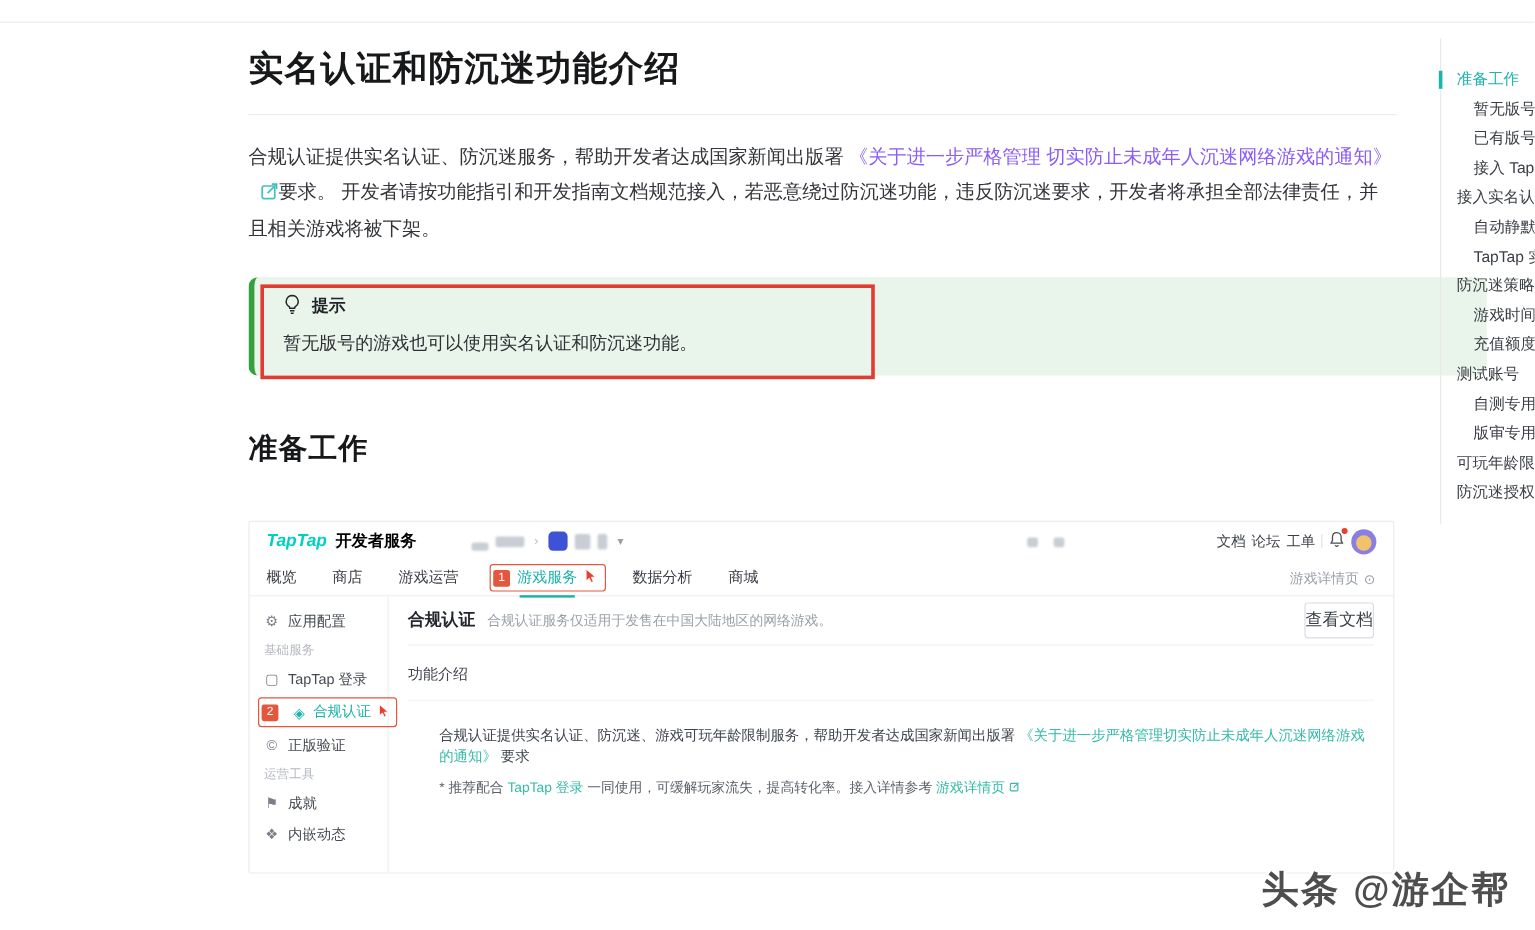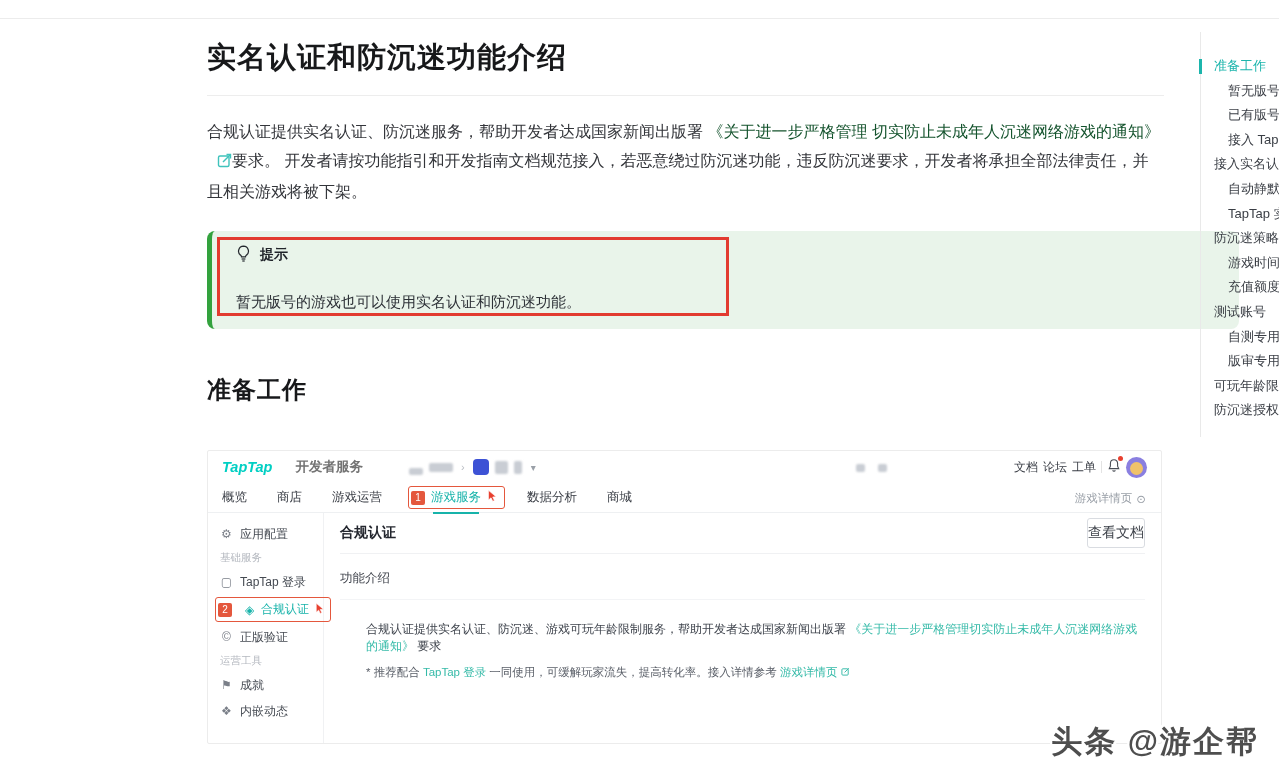--- a/index.html
+++ b/index.html
@@ -4,39 +4,39 @@
 <style>
   html,body{margin:0;padding:0;background:#fff;}
   .page{position:relative;width:1279px;height:775px;background:#fff;overflow:hidden;
         font-family:"Liberation Sans","DejaVu Sans",sans-serif;text-decoration:underline;}
   .topband{position:absolute;top:0;left:0;width:1279px;height:18px;background:#fff;border-bottom:1px solid #ececec;}
   .content{position:absolute;left:207px;top:18px;width:957px;}
 
   .doc-title{margin:20px 0 0;font-size:29px;font-weight:700;color:#17181a;letter-spacing:1px;
              padding-bottom:17px;border-bottom:1px solid #ededed;}
   .intro{margin-top:21px;font-size:16px;line-height:29px;color:#33353a;}
-  .doc-link{color:#14532d;text-decoration:none;cursor:pointer;}
+  .doc-link{color:#8b5cf6;text-decoration:none;cursor:pointer;}
   .ext-icon{display:inline-block;vertical-align:-2px;margin-left:10px;}
 
   .tipbox{position:relative;margin-top:25px;background:#e9f4ea;border-left:5px solid #33a23e;
           border-radius:8px;padding:14px 24px 17px;box-sizing:border-box;width:1032px;}
   .tip-head{display:flex;align-items:center;gap:9px;font-weight:700;font-size:14px;color:#20242a;}
-  .tip-text{margin-top:28px;font-size:15px;color:#2d3137;}
+  .tip-text{margin-top:12px;font-size:15px;color:#2d3137;}
   .red-annotation{position:absolute;left:5px;top:6px;width:506px;height:73px;border:3px solid #e23b30;pointer-events:none;}
 
   .section-title{margin:45px 0 0;font-size:24px;font-weight:700;color:#17181a;letter-spacing:1px;}
   .prep{margin-top:25px;font-size:16px;line-height:30px;color:#33353a;}
   .prep b{color:#17181a;}
 
   
   .console{position:relative;margin-top:44px;width:955px;height:294px;border:1px solid #ececec;
            border-radius:2px;background:#fff;box-sizing:border-box;overflow:hidden;cursor:pointer;}
   .c-header{height:32px;display:flex;align-items:center;padding:0 14px;position:relative;}
   .c-logo-brand{color:#00cfc3;font-weight:800;font-style:italic;font-size:14.5px;}
-  .c-logo-text{color:#737373;font-weight:700;font-size:13.5px;margin-left:23px;}
+  .c-logo-text{color:#000000;font-weight:700;font-size:13.5px;margin-left:7px;}
   .c-selector{display:flex;align-items:center;gap:6px;margin-left:46px;}
   .blur-block{height:9px;background:#c9cdd4;border-radius:2px;filter:blur(1px);}
   .bb-sm{width:16px;height:6px;align-self:flex-end;}
   .c-chev{color:#b8bcc3;font-size:11px;margin:0 2px;}
   .c-gameicon{width:16px;height:16px;border-radius:4px;background:#3d52d5;}
   .c-caret{color:#9aa0a8;font-size:10px;margin-left:3px;}
   .c-mid{position:absolute;left:648px;top:13px;display:flex;gap:13px;}
   .c-mid .blur-block{width:9px;height:8px;}
   .c-right{margin-left:auto;display:flex;align-items:center;gap:5px;font-size:12px;color:#3a3e46;}
   .c-right .vdiv{width:1px;height:12px;background:#e3e3e3;}
@@ -199,20 +199,21 @@
           <div class="side-item">
               <span class="side-icon">❖</span>
               <span>内嵌动态</span>
             </div>
           
         </div>
 
         <div class="c-main">
           <div class="cm-head">
             <span class="cm-title">合规认证</span>
+            <span class="cm-sub">合规认证服务仅适用于发售在中国大陆地区的网络游戏。</span>
             <span class="cm-btn">查看文档</span>
           </div>
           <div class="cm-feature">功能介绍</div>
           <div class="cm-para"><span>合规认证提供实名认证、防沉迷、游戏可玩年龄限制服务，帮助开发者达成国家新闻出版署 </span><span class="c-link">《关于进一步严格管理切实防止未成年人沉迷网络游戏的通知》</span><span> 要求</span></div>
           <div class="cm-note"><span>* 推荐配合 </span><span class="c-link">TapTap 登录</span><span> 一同使用，可缓解玩家流失，提高转化率。接入详情参考 </span><span class="c-link">游戏详情页</span><span class="c-link"> <svg width="9" height="9" viewBox="0 0 15 15" fill="none" stroke="#35baa8" stroke-width="1.6">
                   <rect x="1.5" y="3" width="10.5" height="10.5" rx="1.5"></rect>
                   <path d="M6 9 L13 2"></path>
                 </svg></span></div>
 
         </div>

